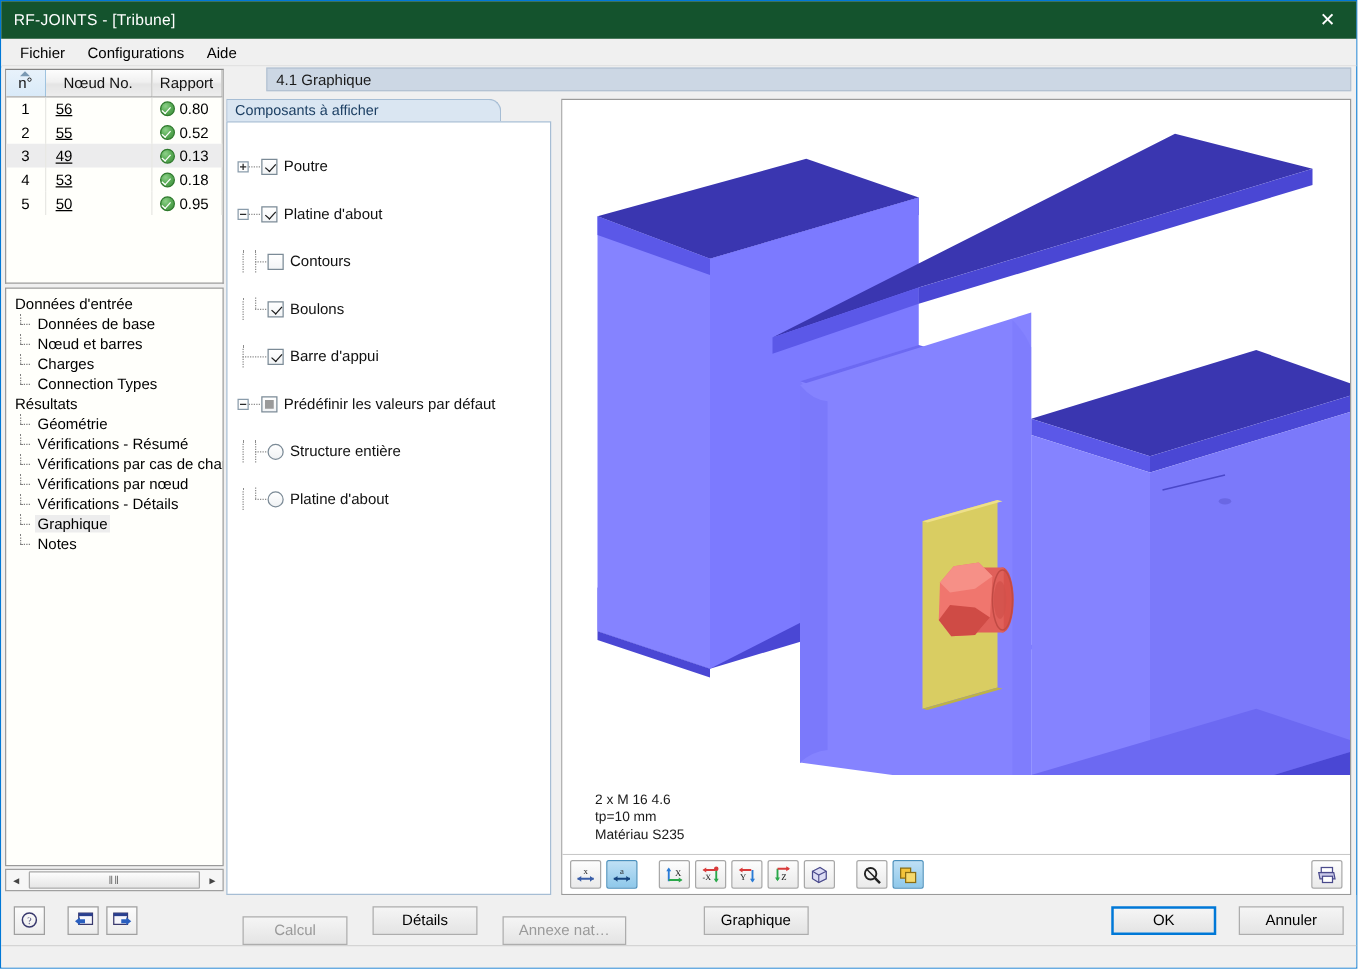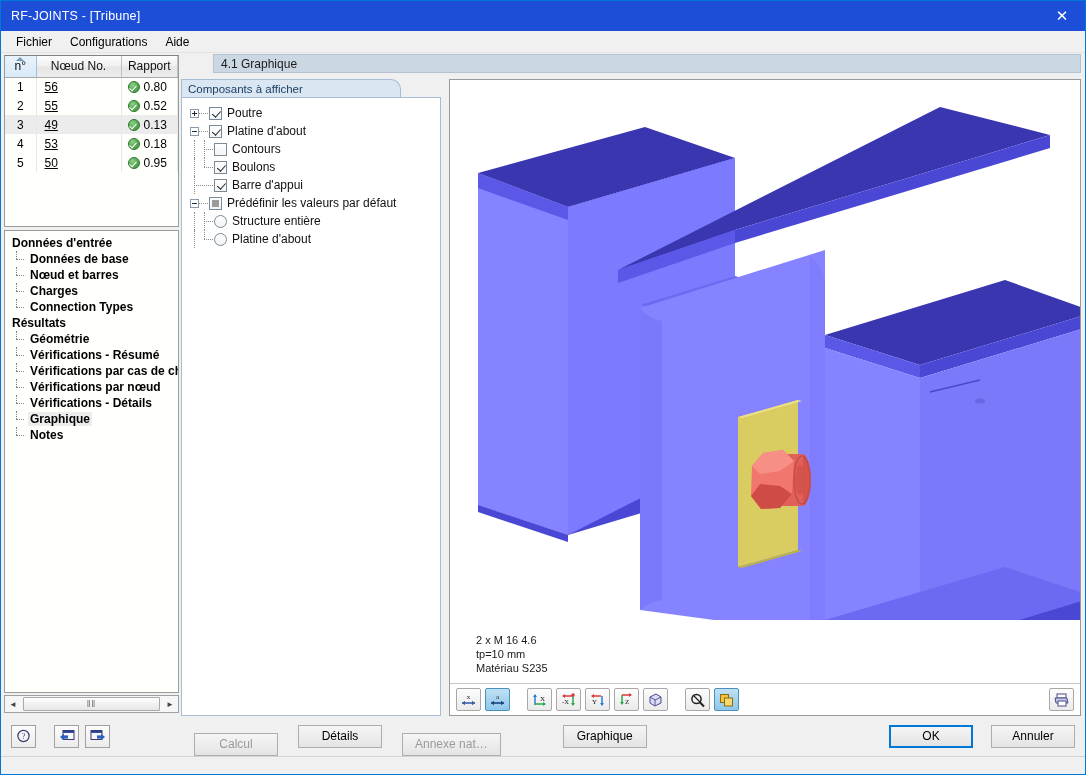--- a/index.html
+++ b/index.html
@@ -14,21 +14,21 @@
   #app {
     width: 1086px; height: 775px;
     position: relative;
     border: 1px solid #0078d7;
     background: #f0f0f0;
   }
 
   
   .titlebar {
     height: 30px;
-    background: #1d4ed8;
+    background: #14532d;
     color: #ffffff;
     display: flex;
     align-items: center;
     padding-left: 10px;
     font-size: 12.5px;
     position: relative;
   }
   .titlebar .tb-title { letter-spacing: .2px; }
   .win-close {
     position: absolute; right: 0; top: 0;
@@ -159,21 +159,21 @@
   }
   .nav-row .elbow::before {
     content:""; position:absolute; left:6px; top:0; bottom:8px;
     border-left: 1px dotted #808080;
   }
   .nav-row .elbow::after {
     content:""; position:absolute; left:6px; top:8px; width:8px;
     border-top: 1px dotted #808080;
   }
   .nav-row.last .elbow::before { bottom: 8px; }
-  .nav-row .lbl { padding: 0 2px; font-weight: bold; }
+  .nav-row .lbl { padding: 0 2px; }
   .nav-row .lbl.selected { background: #ededed; }
 
   
   .hscroll {
     height: 18px;
     margin: 2px 0 3px 0;
     border: 1px solid #a0a0a0;
     background: #f6f6f6;
     display: flex;
     align-items: center;
@@ -245,20 +245,21 @@
     padding: 6px 2px 0 4px;
     overflow: hidden;
   }
   .tr {
     height: 18px;
     display: flex;
     align-items: center;
     font-size: 12px;
     color: #111;
     white-space: nowrap;
+    margin-top: 20px;
   }
   .tr .ind { flex: none; position: relative; height: 18px; }
   .pm {
     width: 9px; height: 9px;
     border: 1px solid #8a9cab;
     background: #fdfdfd;
     position: relative;
     flex: none;
   }
   .pm::before {

